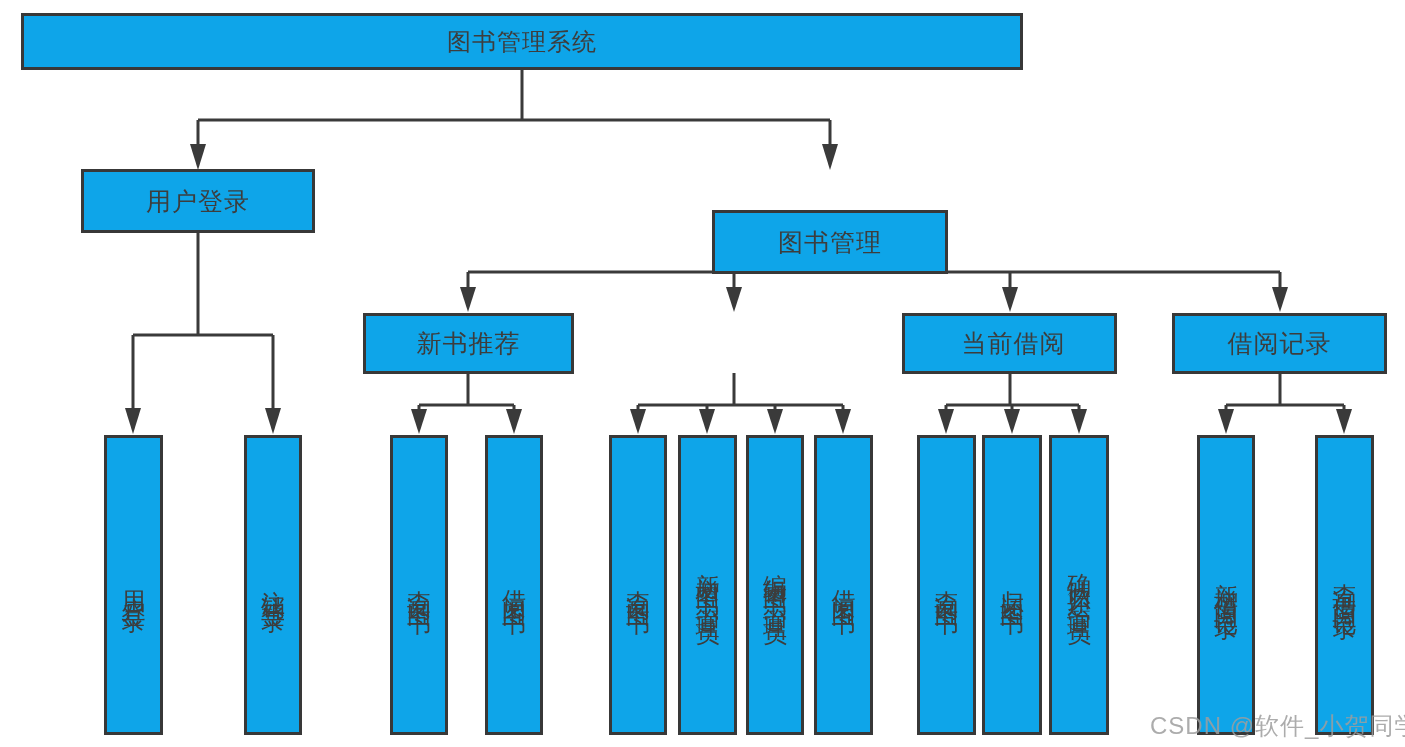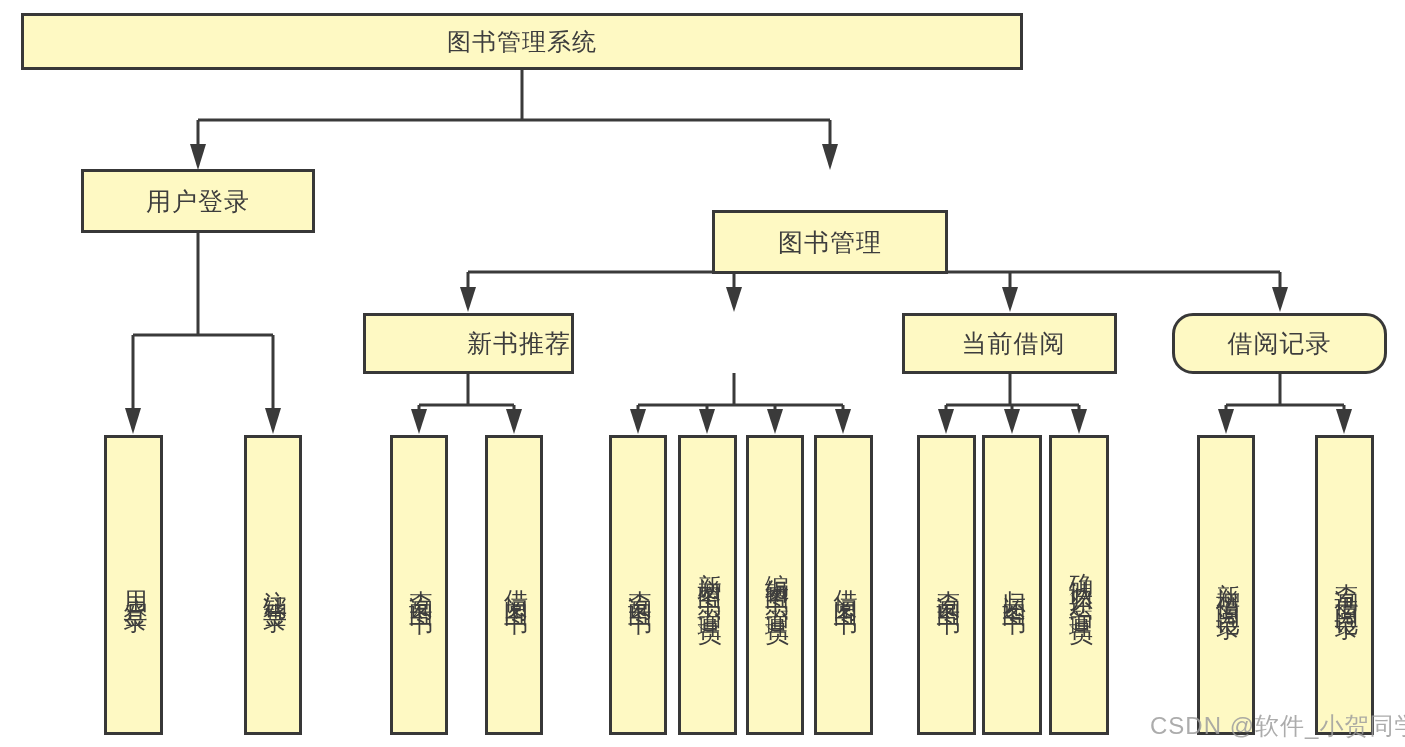--- a/index.html
+++ b/index.html
@@ -14,27 +14,26 @@
   #connectors {
     position: absolute;
     left: 0; top: 0;
     width: 1405px; height: 747px;
     z-index: 0;
   }
   .node {
     position: absolute;
     box-sizing: border-box;
     border: 3px solid #383838;
-    background: #fef9c3;
+    background: #0ea5e9;
     color: #3d3d3d;
     display: flex;
     align-items: center;
     justify-content: center;
     z-index: 1;
-    font-family: Liberation Mono, monospace;
   }
   .hnode { font-size: 25px; letter-spacing: 1px; }
   .root-node { font-size: 24px; }
   .vnode .vlabel {
     writing-mode: vertical-rl;
     text-orientation: mixed;
     font-size: 24px;
     letter-spacing: 7px;
     line-height: 1;
     white-space: nowrap;
@@ -98,27 +97,27 @@
     <span>图书管理系统</span>
   </div>
 
   <div class="node hnode" style="left:81px; top:169px; width:234px; height:64px;">
     <span>用户登录</span>
   </div>
   <div class="node hnode" style="left:712px; top:169px; width:236px; height:64px;margin-top:41px;">
     <span>图书管理</span>
   </div>
 
-  <div class="node hnode" style="left:363px; top:313px; width:211px; height:61px;justify-content:flex-end;">
+  <div class="node hnode" style="left:363px; top:313px; width:211px; height:61px;">
     <span>新书推荐</span>
   </div>
   <div class="node hnode" style="left:902px; top:313px; width:215px; height:61px;padding-left:8px;">
     <span>当前借阅</span>
   </div>
-  <div class="node hnode" style="left:1172px; top:313px; width:215px; height:61px;border-radius:21px;">
+  <div class="node hnode" style="left:1172px; top:313px; width:215px; height:61px;">
     <span>借阅记录</span>
   </div>
 
   <div class="node vnode" style="left:104px; top:435px; width:59px; height:300px;">
     <span class="vlabel">用户登录</span>
   </div>
   <div class="node vnode" style="left:244px; top:435px; width:58px; height:300px;">
     <span class="vlabel">注销登录</span>
   </div>
 

